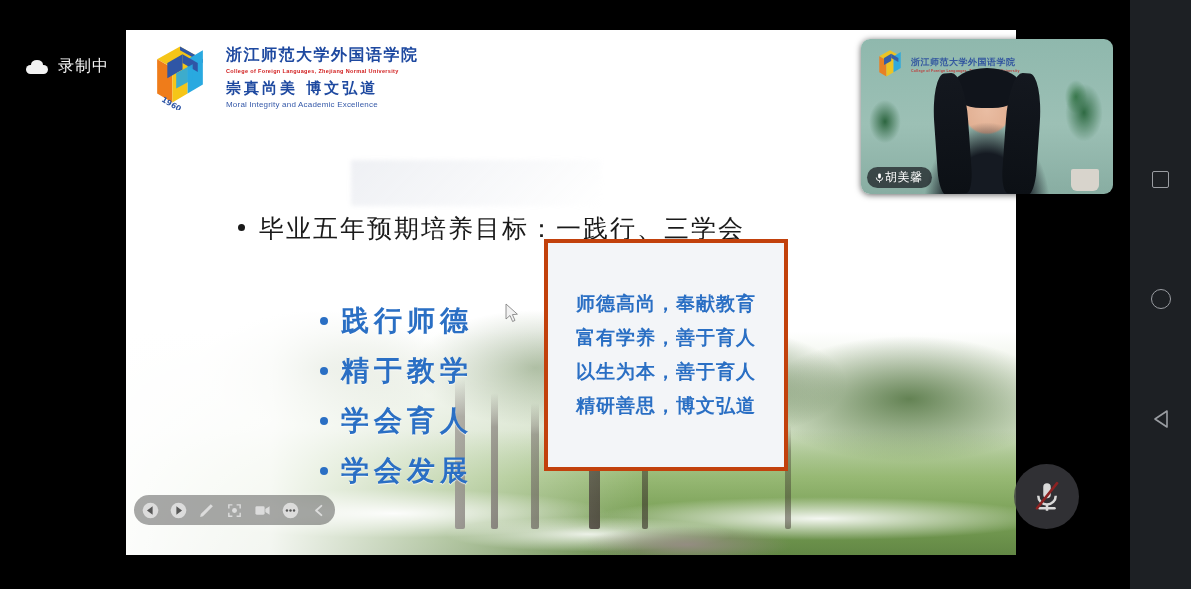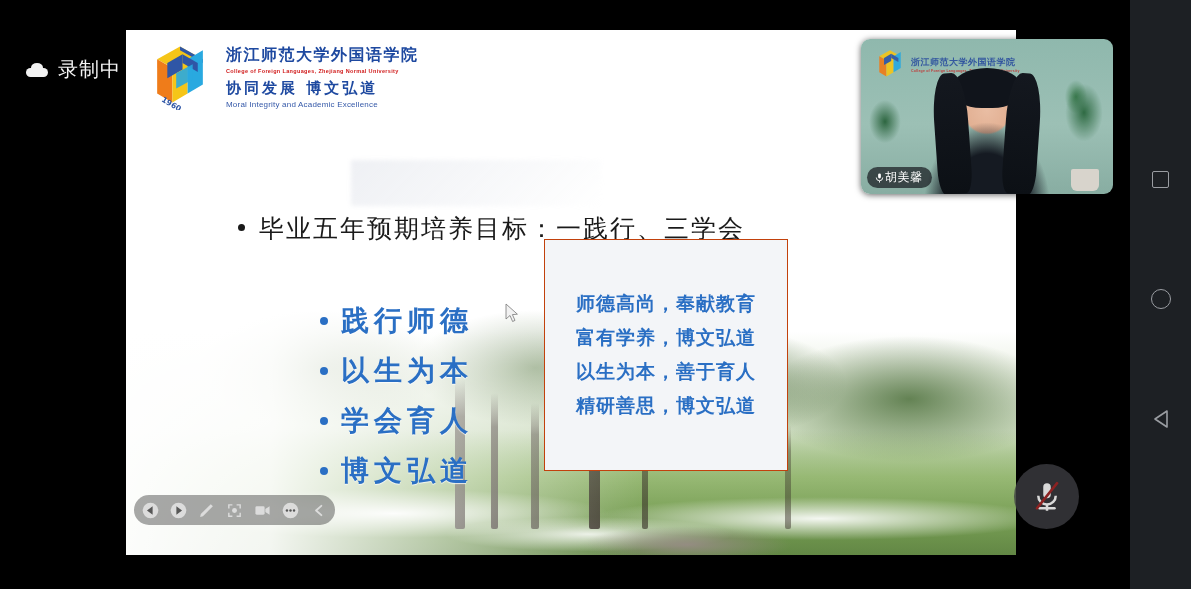--- a/index.html
+++ b/index.html
@@ -26,21 +26,21 @@
     width: 22px; height: 14px; position: relative; display: inline-block;
   }
   #rec-indicator .cloud-ico::before {
     content: ""; position: absolute; left: 0; bottom: 0;
     width: 22px; height: 9px; border-radius: 5px; background: #f2f2f2;
   }
   #rec-indicator .cloud-ico::after {
     content: ""; position: absolute; left: 5px; bottom: 5px;
     width: 12px; height: 9px; border-radius: 50%; background: #f2f2f2;
   }
-  #rec-label { color: #f4f4f4; font-size: 20px; letter-spacing: 1px; }
+  #rec-label { color: #f4f4f4; font-size: 16px; letter-spacing: 1px; }
 
   
   #slide {
     position: absolute; left: 126px; top: 30px;
     width: 890px; height: 525px;
     background: #ffffff;
     overflow: hidden;
   }
   
   #slide-photo {
@@ -128,21 +128,21 @@
     font-family: "DejaVu Sans", "Liberation Sans", sans-serif;
     text-shadow: 0 1px 1px rgba(255,255,255,.8);
   }
   .blue-item .bdot {
     width: 8px; height: 8px; border-radius: 50%; background: #2a6fc4; flex: none;
   }
 
   #quote-box {
     position: absolute; left: 418px; top: 209px; z-index: 8;
     width: 244px; height: 232px;
-    background: #f3f5f8; border: 1px solid #c2410c;
+    background: #f3f5f8; border: 4px solid #c2410c;
     display: flex; flex-direction: column; justify-content: center;
     padding: 0 16px; gap: 8px;
   }
   .quote-line {
     font-size: 19px; font-weight: bold; color: #2a6fc4; letter-spacing: 1px;
     white-space: nowrap; text-align: center;
     font-family: "DejaVu Serif", "Liberation Serif", serif;
   }
 
   
@@ -264,51 +264,51 @@
         <polygon points="38,38 38,92 62,78 62,24" fill="#f5c518"></polygon>
         <polygon points="62,24 62,78 86,64 86,10" fill="#29a9e0"></polygon>
         <polygon points="30,30 54,16 54,40 30,54" fill="#2f56a6"></polygon>
         <polygon points="54,16 78,30 78,44 54,30" fill="#2f56a6"></polygon>
         <polygon points="44,46 70,32 70,56 44,70" fill="#29a9e0" opacity="0.9"></polygon>
         <text x="20" y="90" font-size="12" fill="#2f56a6" font-family="DejaVu Sans, sans-serif" font-weight="bold" transform="rotate(30 20 90)">1960</text>
       </svg>
       <div class="logo-text">
         <div class="logo-cn">浙江师范大学外国语学院</div>
         <div class="logo-en-1">College of Foreign Languages, Zhejiang Normal University</div>
-        <div class="logo-motto">协同发展 博文弘道</div>
+        <div class="logo-motto">崇真尚美 博文弘道</div>
         <div class="logo-en-2">Moral Integrity and Academic Excellence</div>
       </div>
     </div>
 
     <div id="slide-heading">
       <span class="dot"></span><span>毕业五年预期培养目标：一践行、三学会</span>
     </div>
 
     <div id="blue-list">
       <div class="blue-item">
         <span class="bdot"></span>
         <span>践行师德</span>
       </div>
       <div class="blue-item">
         <span class="bdot"></span>
-        <span>以生为本</span>
+        <span>精于教学</span>
       </div>
       <div class="blue-item">
         <span class="bdot"></span>
         <span>学会育人</span>
       </div>
       <div class="blue-item">
         <span class="bdot"></span>
-        <span>博文弘道</span>
+        <span>学会发展</span>
       </div>
     </div>
 
     <div id="quote-box">
       <div class="quote-line">师德高尚，奉献教育</div>
-      <div class="quote-line">富有学养，博文弘道</div>
+      <div class="quote-line">富有学养，善于育人</div>
       <div class="quote-line">以生为本，善于育人</div>
       <div class="quote-line">精研善思，博文弘道</div>
     </div>
 
     <div id="slide-toolbar">
       <span class="tb">
         <svg width="17" height="17" viewBox="0 0 24 24">
             <circle cx="12" cy="12" r="11" fill="#e6e6e6"></circle>
             <polygon points="15,6 7,12 15,18" fill="#4a4a4a"></polygon>
           </svg>

